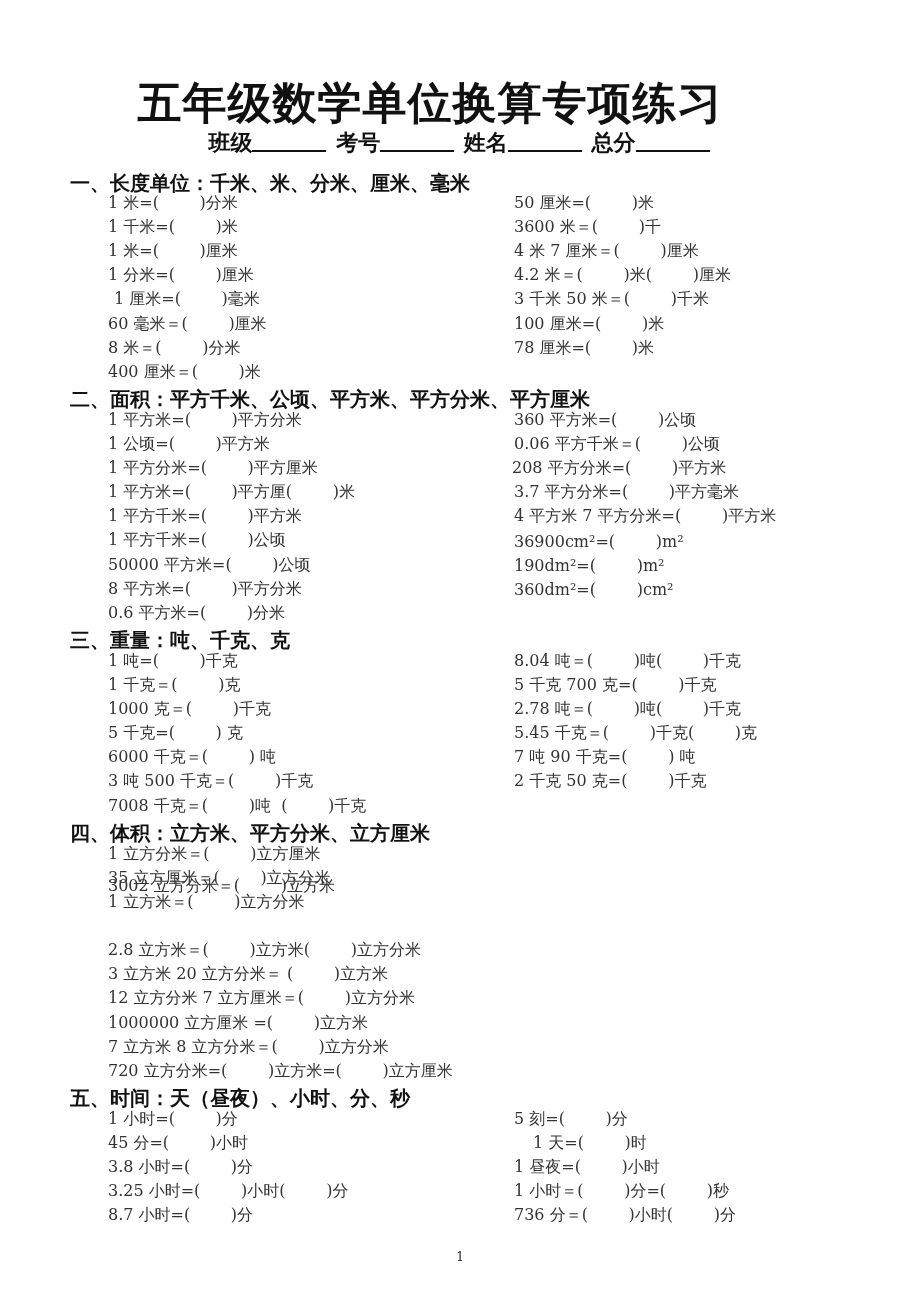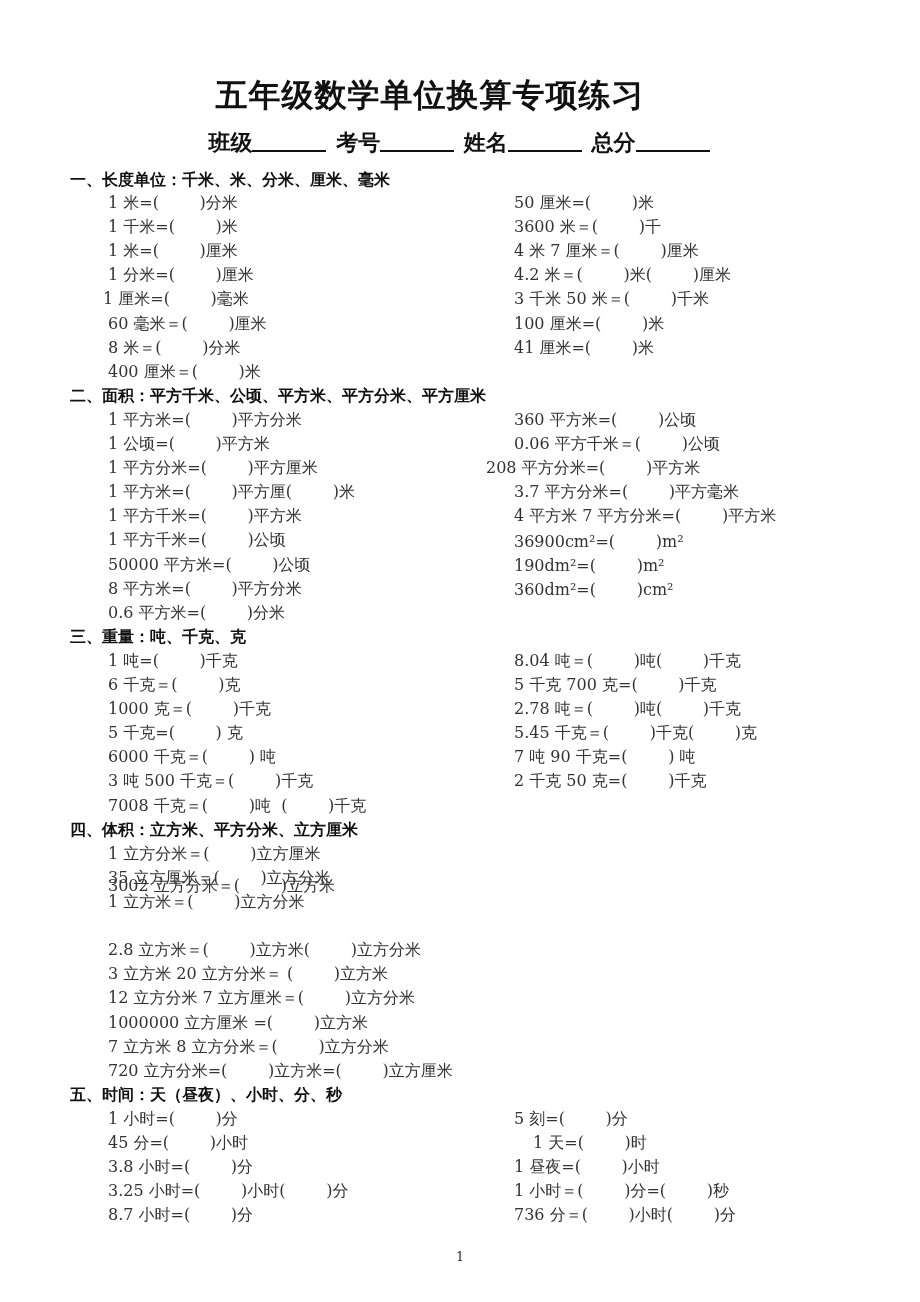--- a/index.html
+++ b/index.html
@@ -1,79 +1,79 @@
 <!DOCTYPE html>
 <html><head>
   <meta charset="utf-8">
   <style>
     html, body { margin: 0; padding: 0; background: #ffffff; }
     body { width: 920px; height: 1302px; position: relative; overflow: hidden;
       font-family: "DejaVu Serif", "Liberation Serif", serif; color: #222; }
     .title { position: absolute; top: 74px; left: 0; width: 860px; text-align: center;
-      font-family: "DejaVu Sans", sans-serif; font-weight: bold; font-size: 32px; letter-spacing: 1px; color: #111; }
+      font-family: "DejaVu Sans", sans-serif; font-weight: bold; font-size: 44px; letter-spacing: 1px; color: #111; }
     .info { position: absolute; top: 128px; left: 0; width: 920px; text-align: center;
       font-family: "DejaVu Sans", sans-serif; font-weight: bold; font-size: 22px; color: #111; }
     .info .lbl { display: inline-block; }
     .info .blank { display: inline-block; width: 74px; border-bottom: 2px solid #111; height: 22px; vertical-align: -2px; margin-right: 2px; }
     .section { position: absolute; left: 70px; font-family: "DejaVu Sans", sans-serif; font-weight: bold;
-      font-size: 16px; color: #111; }
+      font-size: 20px; color: #111; }
     .item { position: absolute; font-size: 16px; white-space: pre; color: #333; line-height: 20px; }
     .page-num { position: absolute; top: 1250px; left: 0; width: 920px; text-align: center; font-size: 12px; color: #222; }
   </style>
 </head>
 <body>
 
 <div class="title">五年级数学单位换算专项练习</div>
 
 <div class="info">
   <span class="lbl">班级</span><span class="blank"></span>
   <span class="lbl">考号</span><span class="blank"></span>
   <span class="lbl">姓名</span><span class="blank"></span>
   <span class="lbl">总分</span><span class="blank"></span>
 </div>
 
 <div class="section" style="top:170px">一、长度单位：千米、米、分米、厘米、毫米</div>
 <div class="item" style="left:108px;top:193px">1 米=(        )分米</div>
 <div class="item" style="left:108px;top:217px">1 千米=(        )米</div>
 <div class="item" style="left:108px;top:241px">1 米=(        )厘米</div>
 <div class="item" style="left:108px;top:265px">1 分米=(        )厘米</div>
-<div class="item" style="left:103px;top:289px">1 厘米=(        )毫米</div>
+<div class="item" style="left:114px;top:289px">1 厘米=(        )毫米</div>
 <div class="item" style="left:108px;top:314px">60 毫米＝(        )厘米</div>
 <div class="item" style="left:108px;top:338px">8 米＝(        )分米</div>
 <div class="item" style="left:108px;top:362px">400 厘米＝(        )米</div>
 <div class="item" style="left:514px;top:193px">50 厘米=(        )米</div>
 <div class="item" style="left:514px;top:217px">3600 米＝(        )千</div>
 <div class="item" style="left:514px;top:241px">4 米 7 厘米＝(        )厘米</div>
 <div class="item" style="left:514px;top:265px">4.2 米＝(        )米(        )厘米</div>
 <div class="item" style="left:514px;top:289px">3 千米 50 米＝(        )千米</div>
 <div class="item" style="left:514px;top:314px">100 厘米=(        )米</div>
-<div class="item" style="left:514px;top:338px">41 厘米=(        )米</div>
+<div class="item" style="left:514px;top:338px">78 厘米=(        )米</div>
 
 <div class="section" style="top:386px">二、面积：平方千米、公顷、平方米、平方分米、平方厘米</div>
 <div class="item" style="left:108px;top:410px">1 平方米=(        )平方分米</div>
 <div class="item" style="left:108px;top:434px">1 公顷=(        )平方米</div>
 <div class="item" style="left:108px;top:458px">1 平方分米=(        )平方厘米</div>
 <div class="item" style="left:108px;top:482px">1 平方米=(        )平方厘(        )米</div>
 <div class="item" style="left:108px;top:506px">1 平方千米=(        )平方米</div>
 <div class="item" style="left:108px;top:530px">1 平方千米=(        )公顷</div>
 <div class="item" style="left:108px;top:555px">50000 平方米=(        )公顷</div>
 <div class="item" style="left:108px;top:579px">8 平方米=(        )平方分米</div>
 <div class="item" style="left:108px;top:603px">0.6 平方米=(        )分米</div>
 <div class="item" style="left:514px;top:410px">360 平方米=(        )公顷</div>
 <div class="item" style="left:514px;top:434px">0.06 平方千米＝(        )公顷</div>
-<div class="item" style="left:486px;top:458px">208 平方分米=(        )平方米</div>
+<div class="item" style="left:512px;top:458px">208 平方分米=(        )平方米</div>
 <div class="item" style="left:514px;top:482px">3.7 平方分米=(        )平方毫米</div>
 <div class="item" style="left:514px;top:506px">4 平方米 7 平方分米=(        )平方米</div>
 <div class="item" style="left:514px;top:532px">36900cm²=(        )m²</div>
 <div class="item" style="left:514px;top:556px">190dm²=(        )m²</div>
 <div class="item" style="left:514px;top:580px">360dm²=(        )cm²</div>
 
 <div class="section" style="top:627px">三、重量：吨、千克、克</div>
 <div class="item" style="left:108px;top:651px">1 吨=(        )千克</div>
-<div class="item" style="left:108px;top:675px">6 千克＝(        )克</div>
+<div class="item" style="left:108px;top:675px">1 千克＝(        )克</div>
 <div class="item" style="left:108px;top:699px">1000 克＝(        )千克</div>
 <div class="item" style="left:108px;top:723px">5 千克=(        ) 克</div>
 <div class="item" style="left:108px;top:747px">6000 千克＝(        ) 吨</div>
 <div class="item" style="left:108px;top:771px">3 吨 500 千克＝(        )千克</div>
 <div class="item" style="left:108px;top:796px">7008 千克＝(        )吨  (        )千克</div>
 <div class="item" style="left:514px;top:651px">8.04 吨＝(        )吨(        )千克</div>
 <div class="item" style="left:514px;top:675px">5 千克 700 克=(        )千克</div>
 <div class="item" style="left:514px;top:699px">2.78 吨＝(        )吨(        )千克</div>
 <div class="item" style="left:514px;top:723px">5.45 千克＝(        )千克(        )克</div>
 <div class="item" style="left:514px;top:747px">7 吨 90 千克=(        ) 吨</div>

